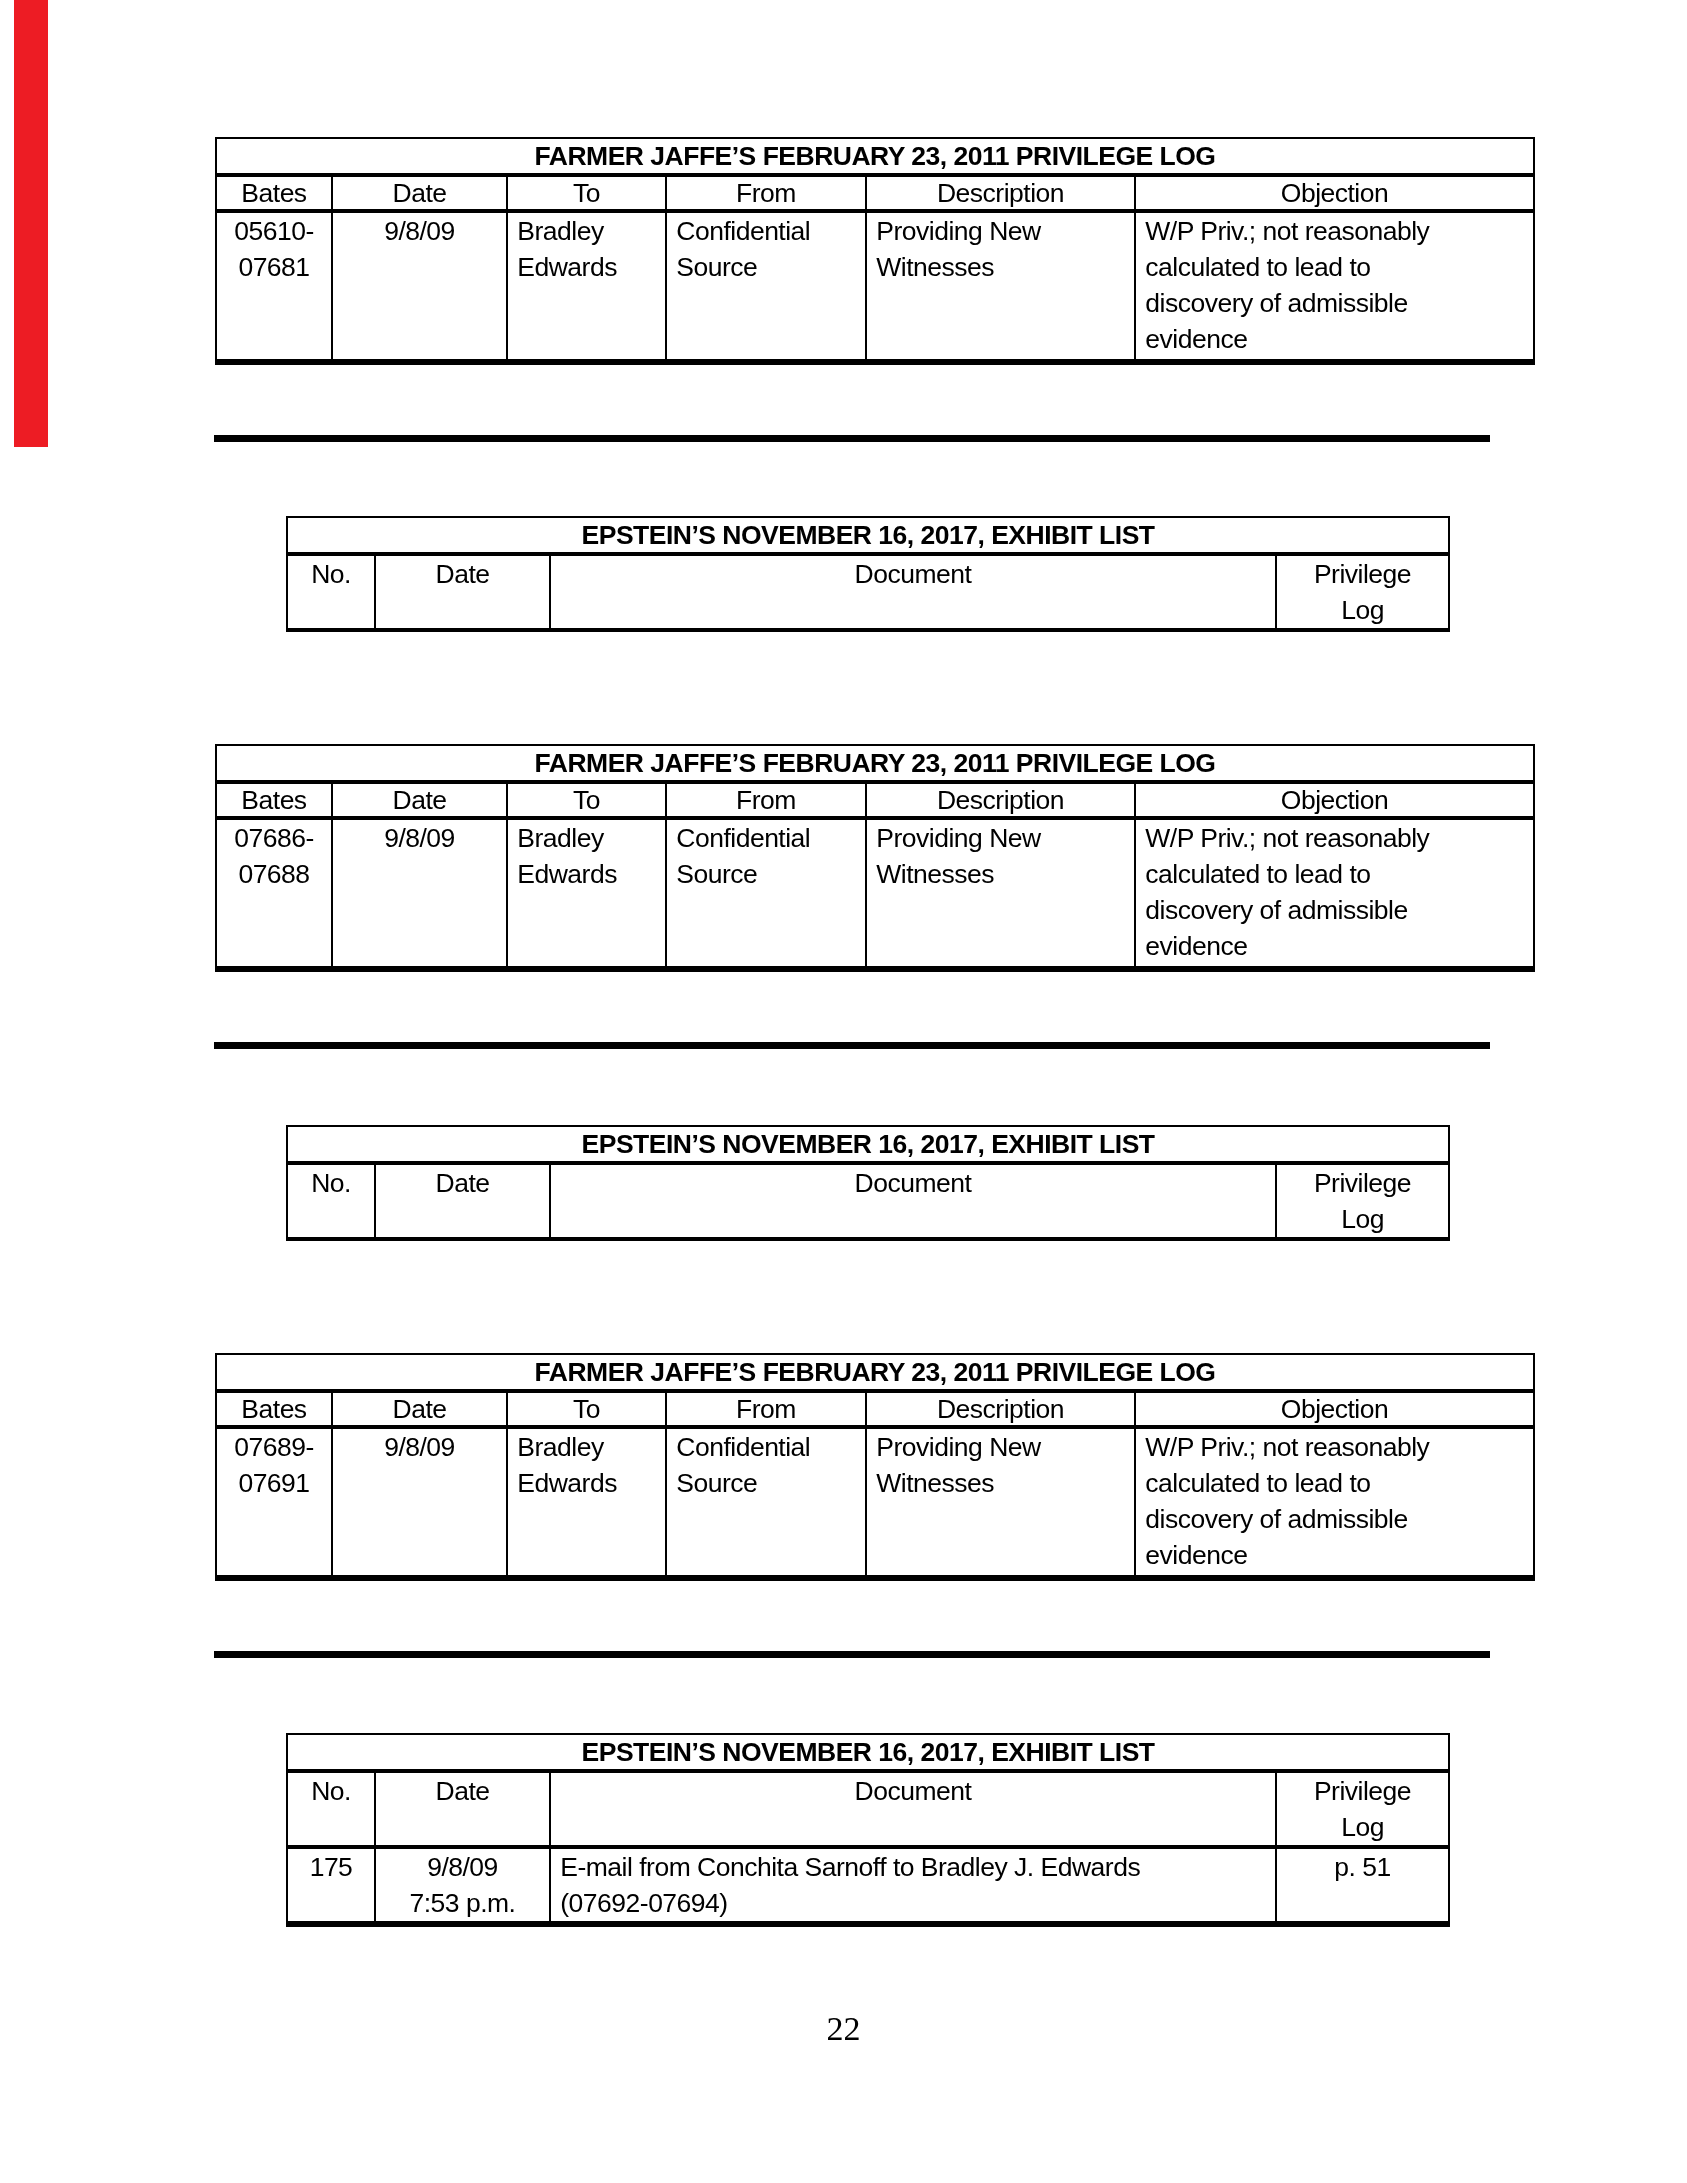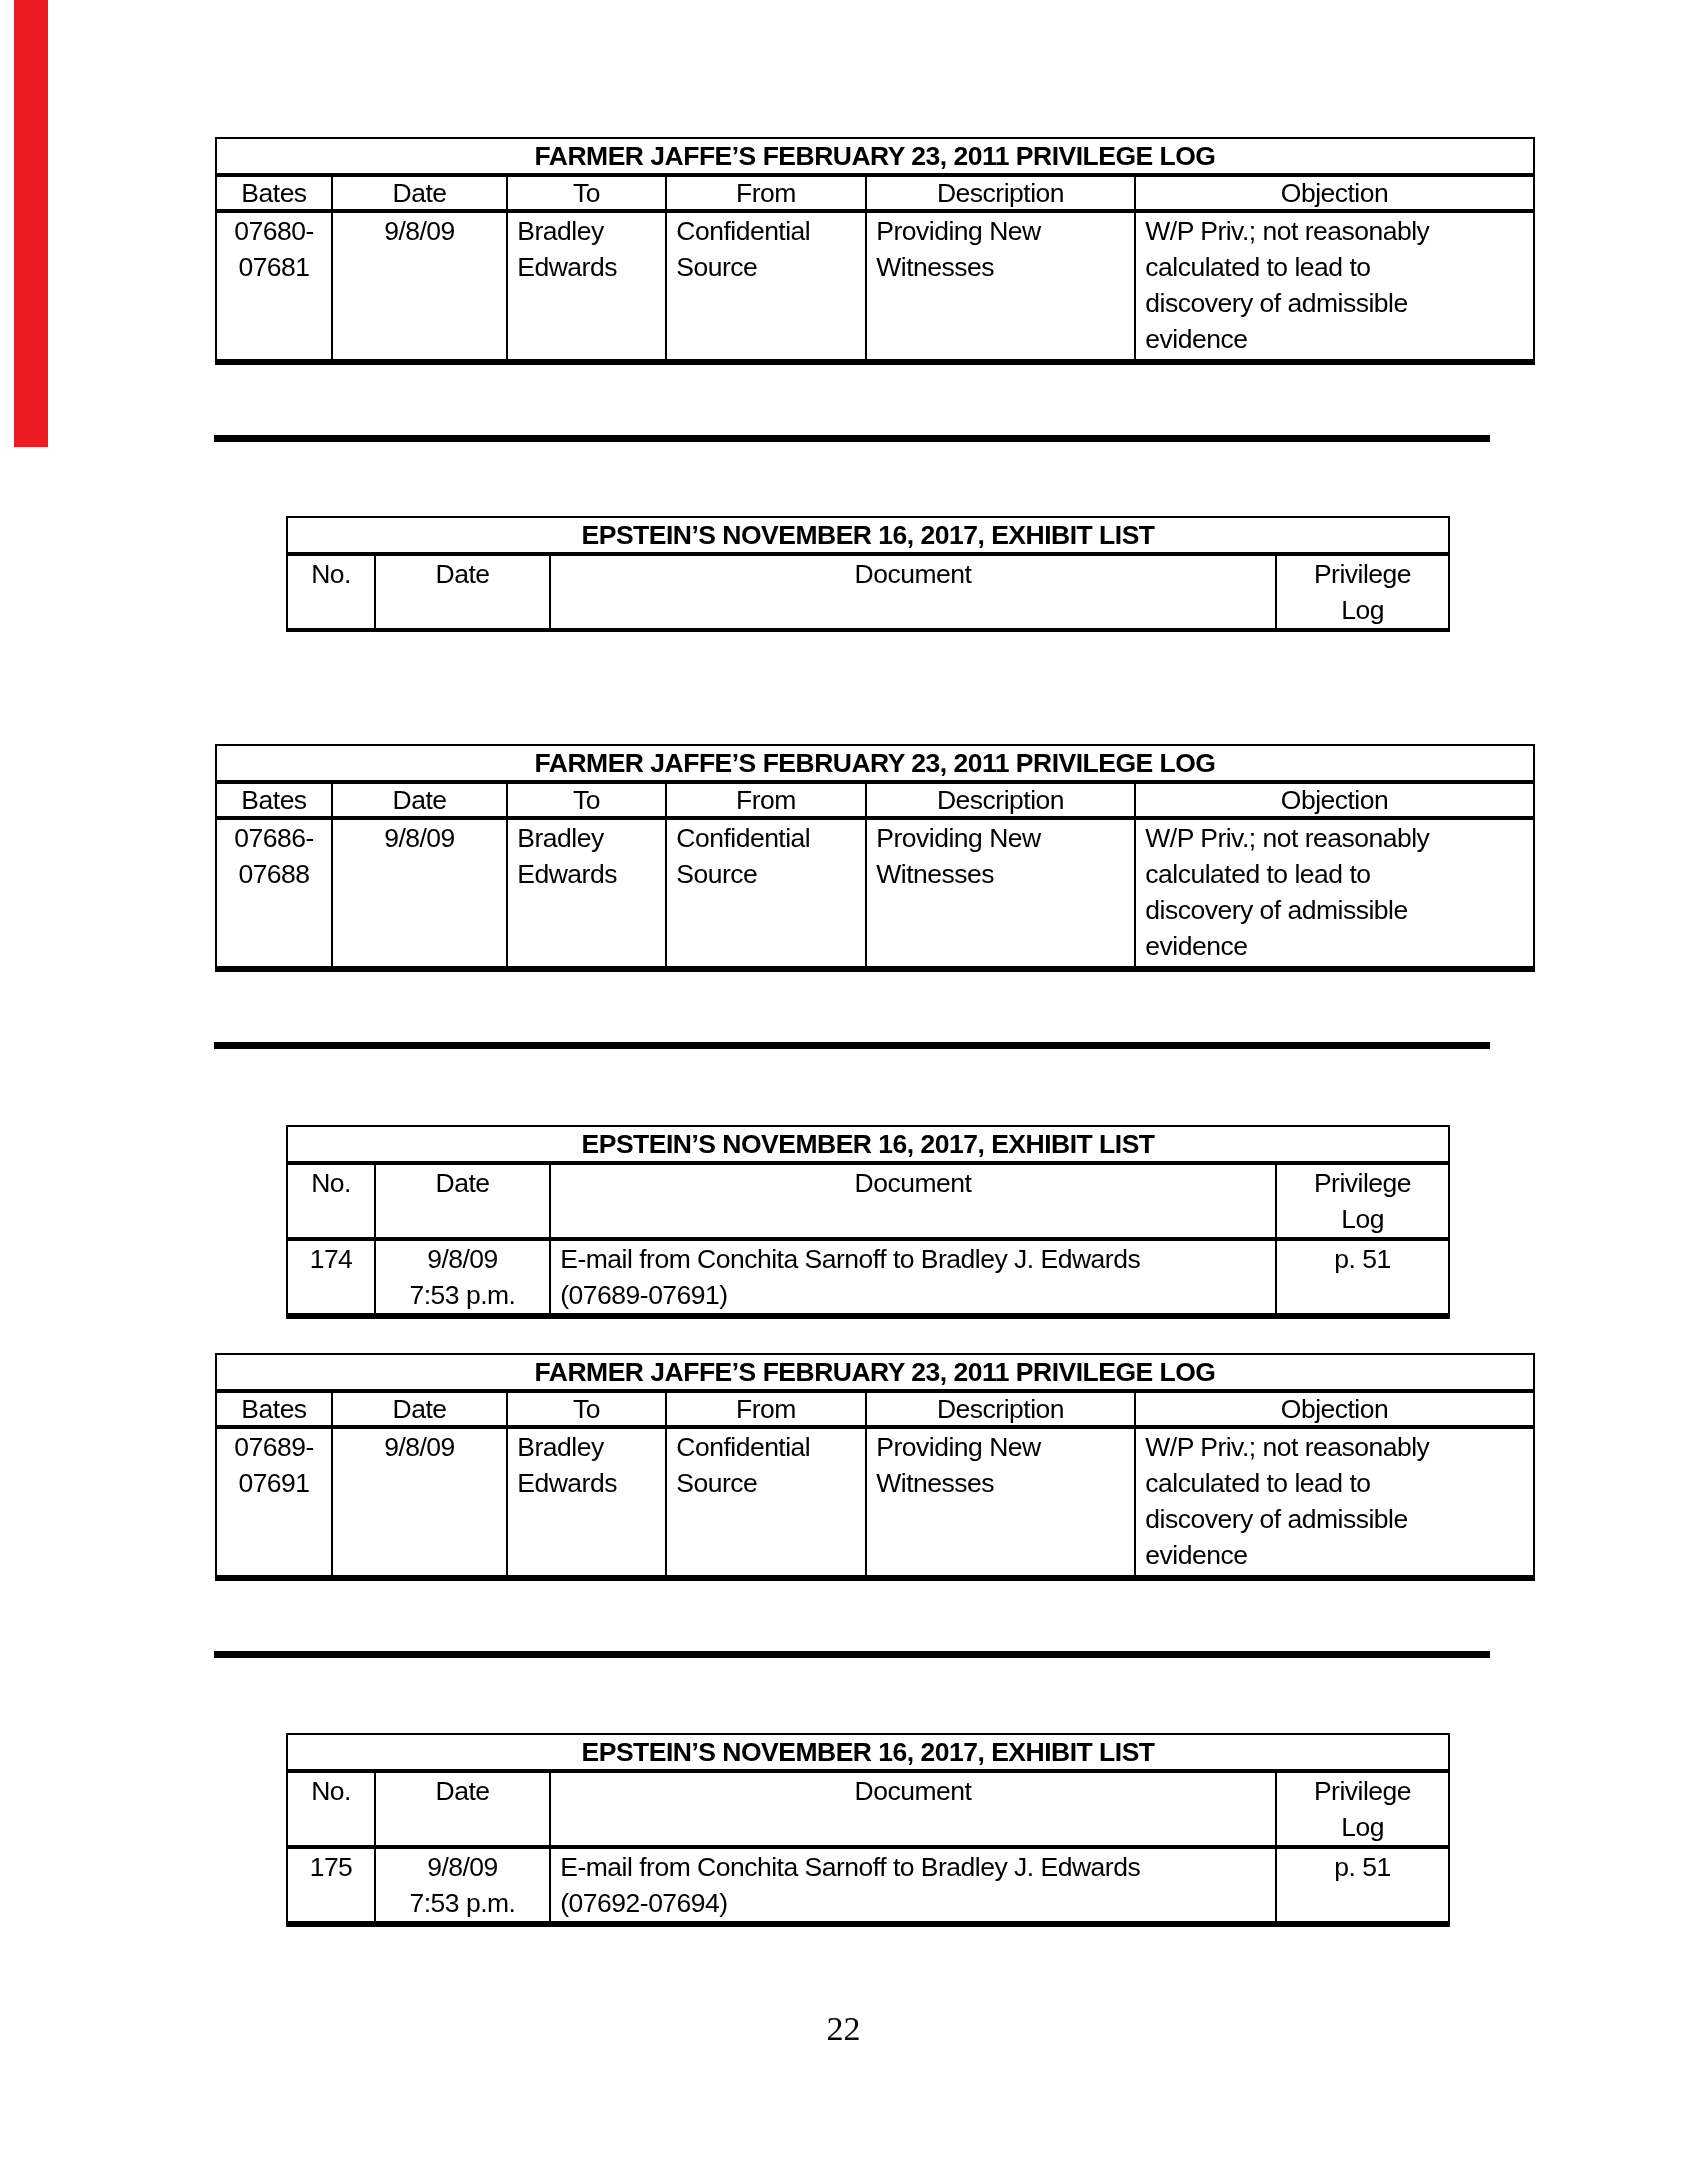--- a/index.html
+++ b/index.html
@@ -96,21 +96,21 @@
       <tr class="hrow">
         <td>Bates</td>
         <td>Date</td>
         <td>To</td>
         <td>From</td>
         <td>Description</td>
         <td>Objection</td>
       </tr>
       <tr class="drow">
         <td class="ctr">
-          <div class="cell-line">07680-</div>
+          <div class="cell-line">05610-</div>
           <div class="cell-line">07681</div>
         </td>
         <td class="ctr">
           <div class="cell-line">9/8/09</div>
         </td>
         <td class="lft">
           <div class="cell-line">Bradley</div>
           <div class="cell-line">Edwards</div>
         </td>
         <td class="lft">
@@ -222,36 +222,20 @@
         </tr>
       <tr class="hrow">
         <td>No.</td>
         <td>Date</td>
         <td>Document</td>
         <td>
           <div class="cell-line">Privilege</div>
           <div class="cell-line">Log</div>
         </td>
       </tr>
-      <tr class="drow">
-        <td class="ctr">
-          <div class="cell-line">174</div>
-        </td>
-        <td class="ctr">
-          <div class="cell-line">9/8/09</div>
-          <div class="cell-line">7:53 p.m.</div>
-        </td>
-        <td class="lft">
-          <div class="cell-line">E-mail from Conchita Sarnoff to Bradley J. Edwards</div>
-          <div class="cell-line">(07689-07691)</div>
-        </td>
-        <td class="ctr">
-          <div class="cell-line">p. 51</div>
-        </td>
-      </tr>
     </tbody>
   </table>
 
   <table class="pt" style="top:1353px">
     <colgroup>
         <col style="width:116px">
         <col style="width:175px">
         <col style="width:159px">
         <col style="width:200px">
         <col style="width:269px">

